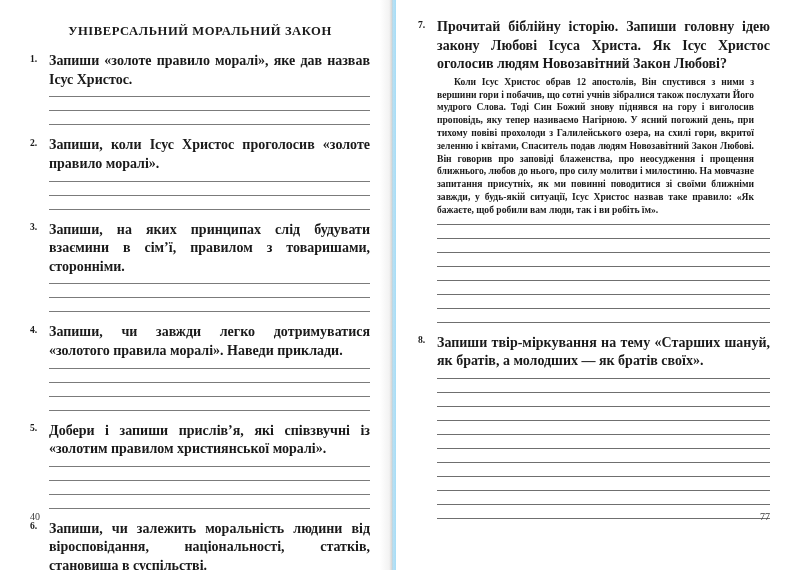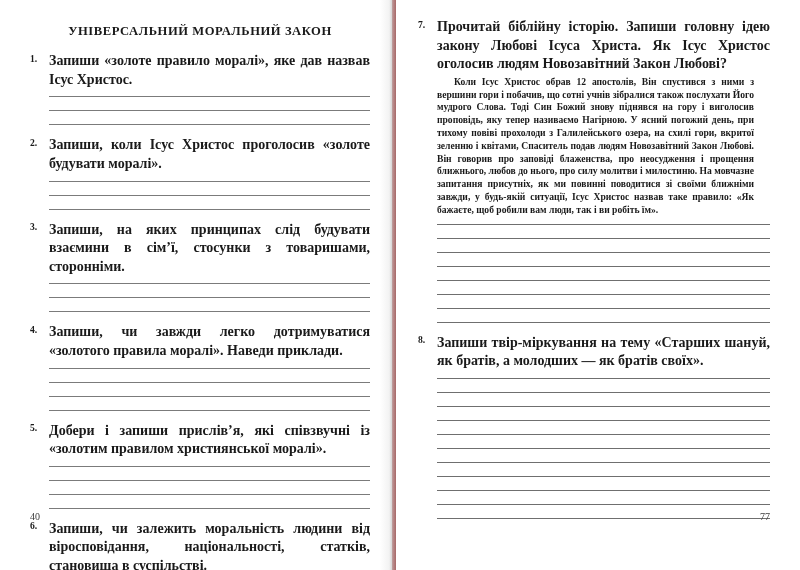--- a/index.html
+++ b/index.html
@@ -4,21 +4,21 @@
 <style>
   html, body {
     margin: 0;
     padding: 0;
     background: #ffffff;
   }
   #spread {
     position: relative;
     width: 800px;
     height: 570px;
-    background: #7f1d1d;
+    background: #7dd3fc;
     font-family: "Liberation Serif", "DejaVu Serif", serif;
     color: #1a1a1a;
     overflow: hidden;
   }
   .page {
     position: absolute;
     top: 0;
     height: 570px;
     background: #ffffff;
     box-sizing: border-box;
@@ -123,31 +123,31 @@
       <div class="qtext">Запиши «золоте правило моралі», яке дав назвав Ісус Христос.</div>
     </div>
     <div class="lines">
       <div class="rule"></div>
       <div class="rule"></div>
       <div class="rule"></div>
     </div>
 
     <div class="qitem">
       <div class="qnum">2.</div>
-      <div class="qtext">Запиши, коли Ісус Христос проголосив «золоте будувати моралі».</div>
+      <div class="qtext">Запиши, коли Ісус Христос проголосив «золоте правило моралі».</div>
     </div>
     <div class="lines">
       <div class="rule"></div>
       <div class="rule"></div>
       <div class="rule"></div>
     </div>
 
     <div class="qitem">
       <div class="qnum">3.</div>
-      <div class="qtext">Запиши, на яких принципах слід будувати взаємини в сім’ї, стосунки з товаришами, сторонніми.</div>
+      <div class="qtext">Запиши, на яких принципах слід будувати взаємини в сім’ї, правилом з товаришами, сторонніми.</div>
     </div>
     <div class="lines">
       <div class="rule"></div>
       <div class="rule"></div>
       <div class="rule"></div>
     </div>
 
     <div class="qitem">
       <div class="qnum">4.</div>
       <div class="qtext">Запиши, чи завжди легко дотримуватися «золотого правила моралі». Наведи приклади.</div>

